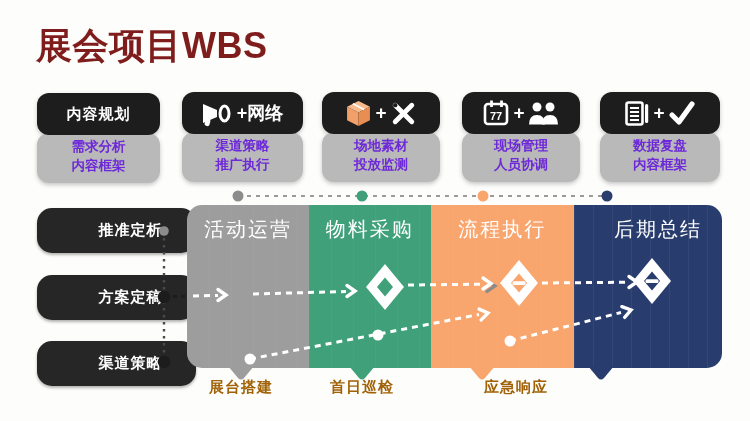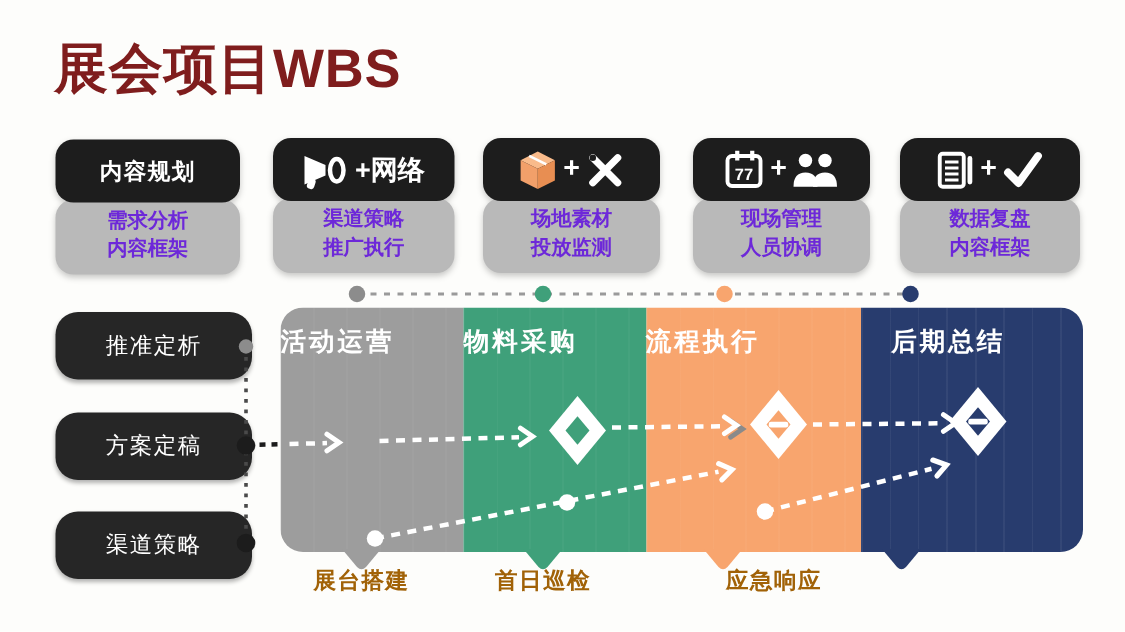--- a/index.html
+++ b/index.html
@@ -27,32 +27,33 @@
   }
   .cline { font-size:13.5px; font-weight:700; color:#6d28d9; line-height:1.4; }
   .chead .txt { font-size:18px; font-weight:800; }
   .chead .plus { font-size:19px; font-weight:800; margin:0 1px; }
   .card1 .chead { height:42px; font-size:15px; font-weight:800; letter-spacing:1px; }
   
   .pill {
     position:absolute; left:37px; width:131px; height:45px;
     background:#262626; border-radius:15px; color:#fff;
     display:flex; align-items:center; justify-content:center;
-    font-size:15px; font-weight:400; letter-spacing:1px;
+    font-size:15px; font-weight:700; letter-spacing:1px;
     box-shadow:0 2px 3px rgba(0,0,0,.3);
+    padding-left:28px;
   }
   
   .band {
     position:absolute; left:187px; top:205px; width:535px; height:163px;
     border-radius:15px; overflow:hidden; display:flex;
   }
   .col { position:relative; height:100%; }
   .col .ctitle {
-    margin-top:11px; text-align:left; color:#ffffff;
-    font-size:17px; font-weight:700; letter-spacing:2px;
+    margin-top:11px; text-align:center; color:#ffffff;
+    font-size:20px; font-weight:400; letter-spacing:2px;
   }
   .stripes { background-image:repeating-linear-gradient(to right, rgba(255,255,255,.055) 0 1px, transparent 1px 19px);padding-left:20px; }
   .stripes-light { background-image:repeating-linear-gradient(to right, rgba(255,255,255,.03) 0 1px, transparent 1px 22px); }
   
   .blabel {
     position:absolute; top:378px; width:130px; text-align:center;
     font-size:15px; font-weight:800; color:#a16207; letter-spacing:1px;
   }
   .overlay { position:absolute; left:0; top:0; pointer-events:none; }
 </style>

